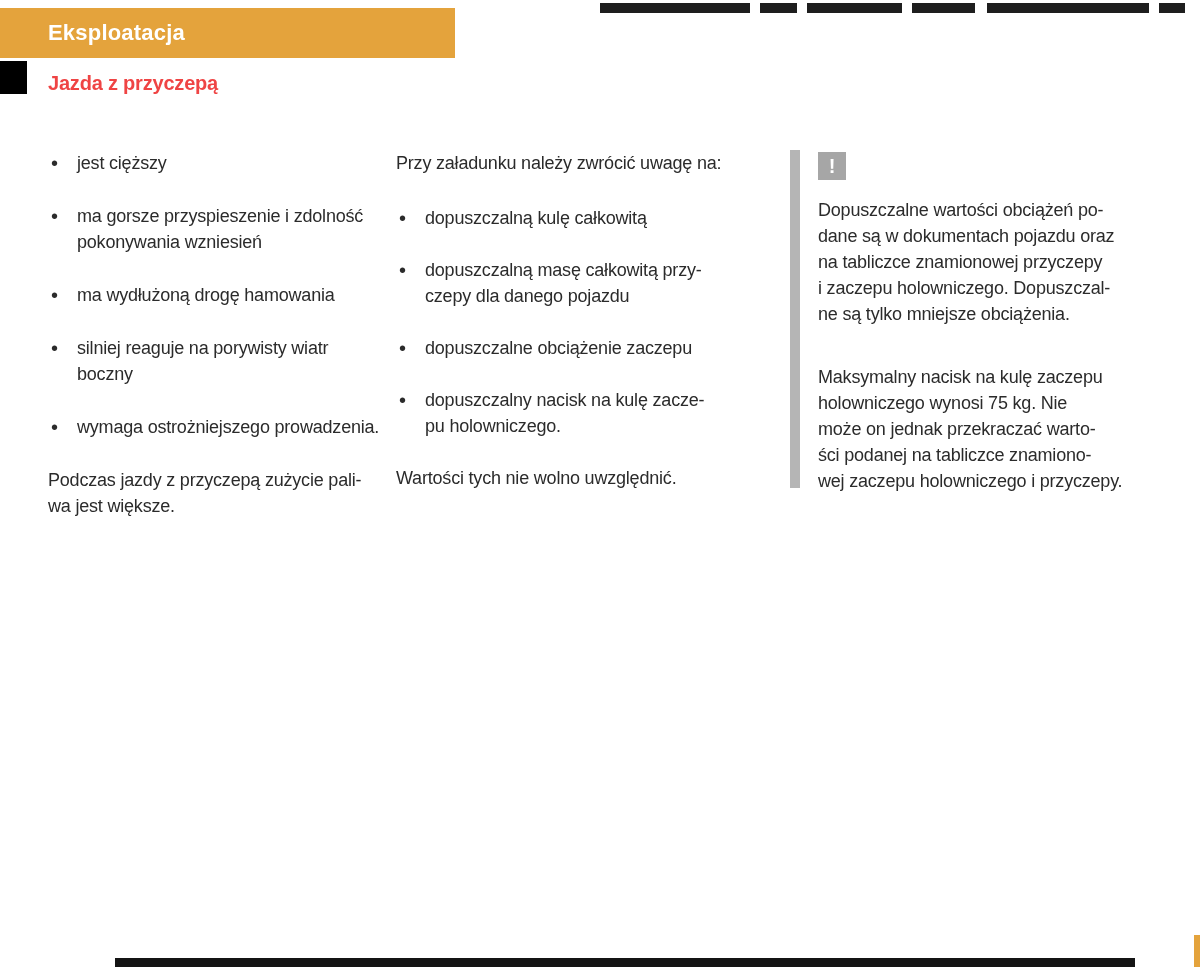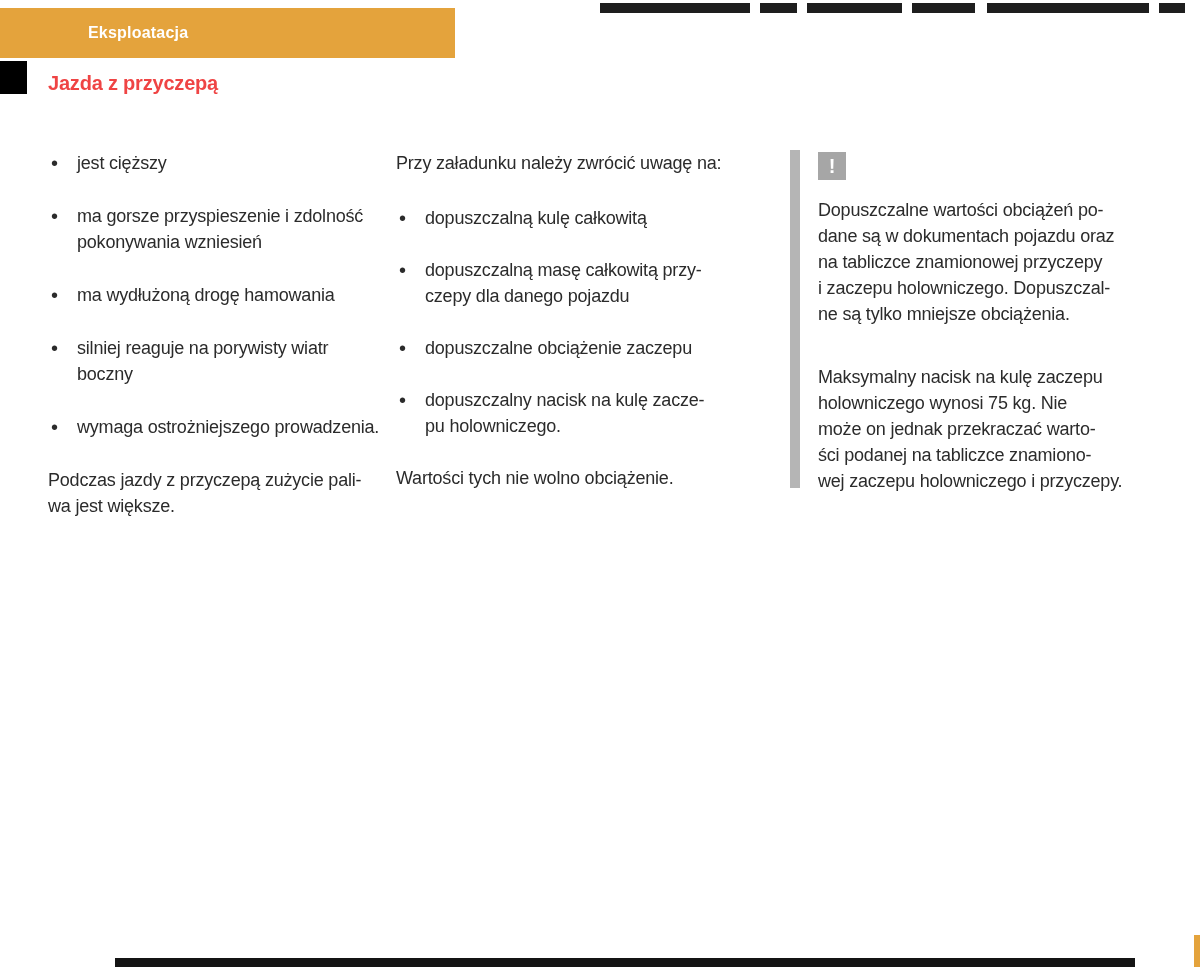--- a/index.html
+++ b/index.html
@@ -6,21 +6,21 @@
   #page{
     position:relative;width:1200px;height:967px;background:#ffffff;overflow:hidden;
     font-family:"Liberation Sans","DejaVu Sans",sans-serif;color:#2b2b2b;
   }
   
   .edge-seg{position:absolute;top:3px;height:10px;background:#1e1e1e;}
   .edge-bottom{position:absolute;left:115px;top:958px;width:1020px;height:9px;background:#141414;}
   .corner-sliver{position:absolute;left:1194px;top:935px;width:6px;height:32px;background:#e4a33c;}
   
   .header-bar{position:absolute;left:0;top:8px;width:455px;height:50px;background:#e4a33c;}
-  .header-bar .hlabel{display:block;padding-left:68px;line-height:50px;font-size:16px;font-weight:bold;color:#ffffff;letter-spacing:0.2px;margin-left:20px;}
+  .header-bar .hlabel{display:block;padding-left:48px;line-height:50px;font-size:22px;font-weight:bold;color:#ffffff;letter-spacing:0.2px;}
   .black-square{position:absolute;left:0;top:61px;width:27px;height:33px;background:#000000;}
   .page-title{position:absolute;left:48px;top:72px;font-size:20px;font-weight:bold;color:#ef4444;letter-spacing:-0.2px;}
   
   .col{position:absolute;top:150px;font-size:18px;line-height:26px;letter-spacing:-0.2px;}
   #col1{left:48px;width:348px;}
   #col2{left:396px;width:370px;}
   #col3{left:790px;width:345px;}
   .line-block{white-space:pre-line;}
   .justified{word-spacing:1.5px;}
   .mb26{margin-bottom:26px;}
@@ -103,21 +103,21 @@
     </div>
     <div class="bullet-row">
       <span class="b-marker">•</span>
       <span class="b-text line-block">dopuszczalne obciążenie zaczepu</span>
     </div>
     <div class="bullet-row">
       <span class="b-marker">•</span>
       <span class="b-text line-block">dopuszczalny nacisk na kulę zacze-
 pu holowniczego.</span>
     </div>
-    <div>Wartości tych nie wolno obciążenie.</div>
+    <div>Wartości tych nie wolno uwzględnić.</div>
   </div>
 
   <div id="col3" class="col">
     <div class="note-rule"></div>
     <div class="col3-content">
       <div class="warn-box">!</div>
       <div class="line-block note-p1">Dopuszczalne wartości obciążeń po-
 dane są w dokumentach pojazdu oraz
 na tabliczce znamionowej przyczepy
 i zaczepu holowniczego. Dopuszczal-

